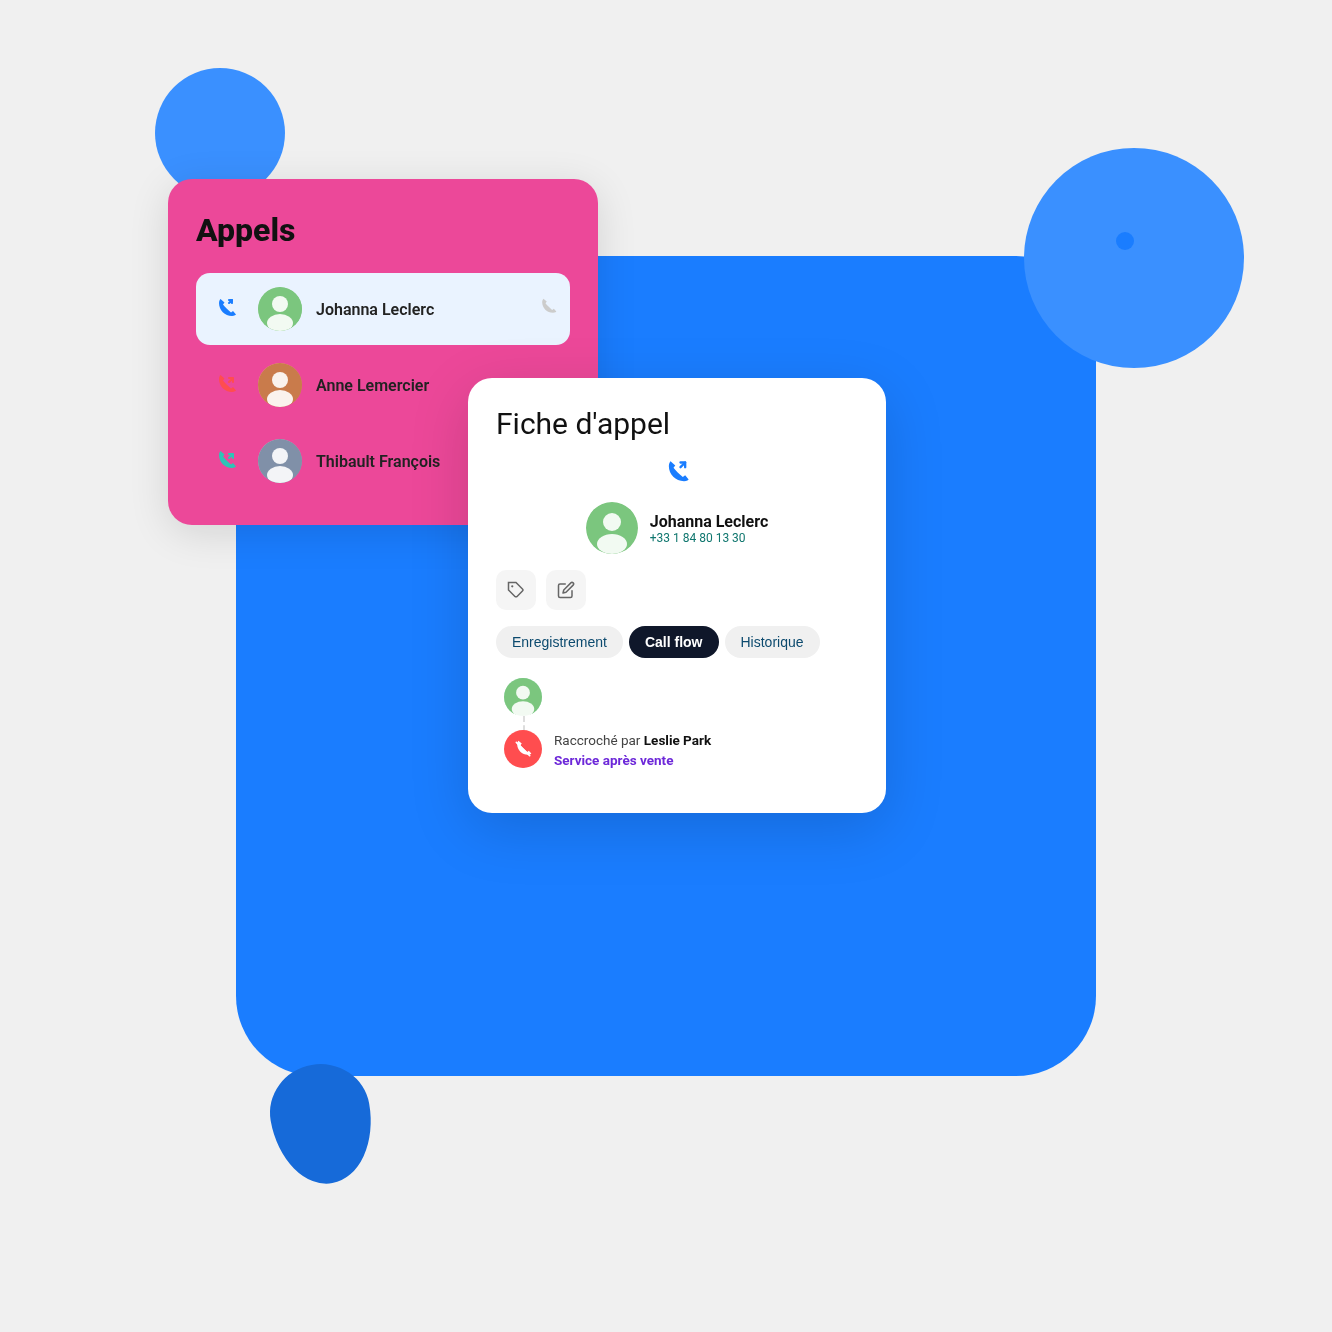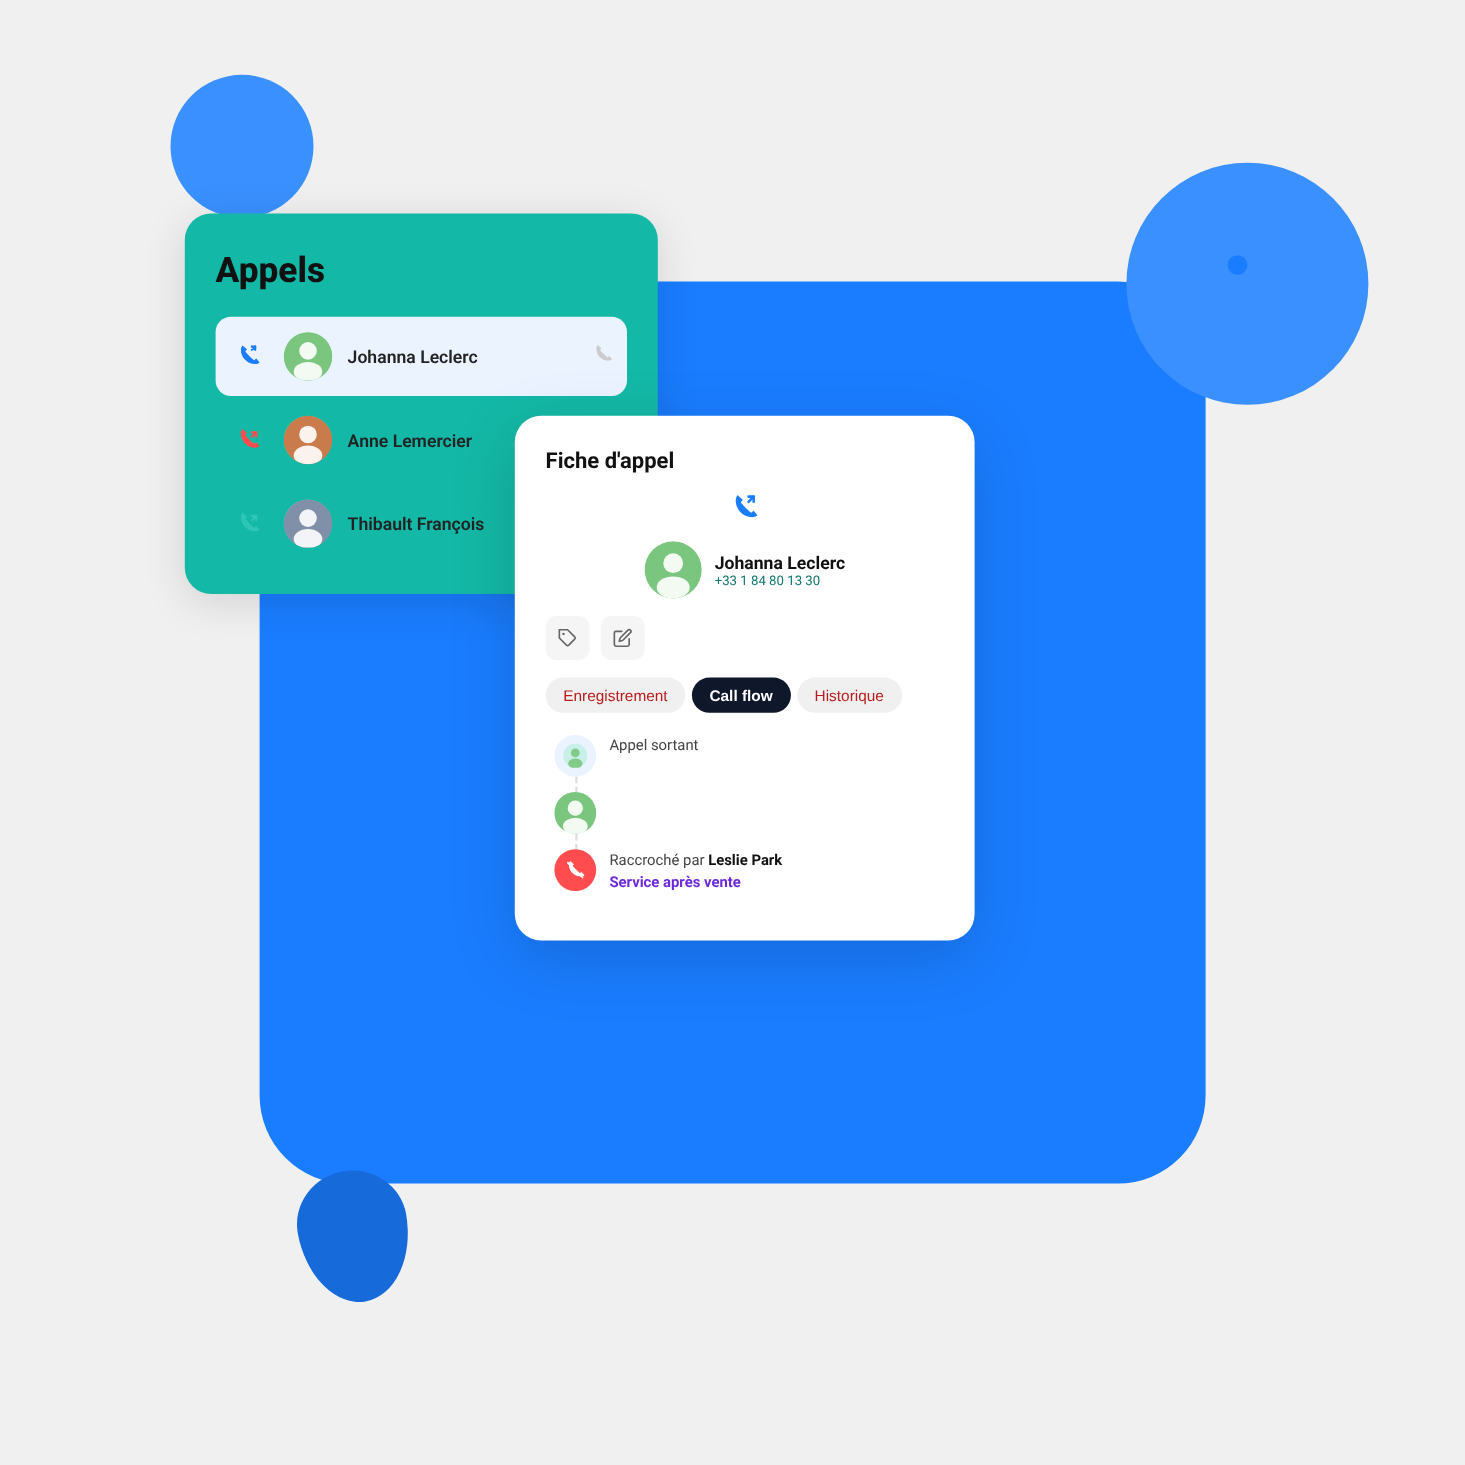--- a/index.html
+++ b/index.html
@@ -80,24 +80,24 @@
       width: 18px;
       height: 18px;
       background: #1a7dff;
       border-radius: 50%;
       z-index: 2;
     }
 
     
     .appels-card {
       position: absolute;
-      top: 194px;
+      top: 179px;
       left: 168px;
       width: 430px;
-      background: #14b8a6;
+      background: #ec4899;
       border-radius: 24px;
       padding: 32px 28px 24px 28px;
       box-shadow: 0 8px 40px rgba(0,0,0,0.12);
       z-index: 5;
     }
 
     .appels-title {
       font-size: 32px;
       font-weight: 800;
       color: #111;
@@ -162,22 +162,22 @@
       left: 468px;
       width: 418px;
       background: #fff;
       border-radius: 24px;
       padding: 28px 28px 28px 28px;
       box-shadow: 0 16px 60px rgba(0,0,0,0.15);
       z-index: 6;
     }
 
     .fiche-title {
-      font-size: 20px;
-      font-weight: 700;
+      font-size: 30px;
+      font-weight: 400;
       color: #111;
       margin-bottom: 18px;
     }
 
     .fiche-contact-section {
       display: flex;
       flex-direction: column;
       align-items: center;
       margin-bottom: 16px;
     }
@@ -255,21 +255,21 @@
     }
 
     .fiche-tab.active {
       background: #0f172a;
       color: #fff;
       font-weight: 700;
     }
 
     .fiche-tab:not(.active) {
       background: #f0f0f0;
-      color: #b91c1c;
+      color: #0c4a6e;
     }
 
     .call-flow-list {
       list-style: none;
       position: relative;
       padding-left: 8px;
     }
 
     .call-flow-item {
       display: flex;
@@ -462,33 +462,20 @@
     </div>
 
     <div class="fiche-tabs">
       <button class="fiche-tab">Enregistrement</button>
       <button class="fiche-tab active">Call flow</button>
       <button class="fiche-tab">Historique</button>
     </div>
 
     <ul class="call-flow-list">
 
-      <li class="call-flow-item" style="position:relative;">
-        <div class="flow-connector" style="left:19px; top:38px; height:52px;"></div>
-        <div class="flow-avatar" style="background:#eaf3ff; width:38px; height:38px; border-radius:50%; margin-right:12px; flex-shrink:0; display:flex; align-items:center; justify-content:center;">
-          <svg width="22" height="22" viewBox="0 0 44 44">
-            <circle cx="22" cy="22" r="22" fill="#c8f0e8"></circle>
-            <circle cx="22" cy="17" r="8" fill="#7bc67e" opacity="0.9"></circle>
-            <ellipse cx="22" cy="36" rx="13" ry="9" fill="#7bc67e" opacity="0.9"></ellipse>
-          </svg>
-        </div>
-        <div class="flow-text">
-          <span>Appel sortant</span>
-        </div>
-      </li>
 
       <li class="call-flow-item" style="position:relative;">
         <div class="flow-connector" style="position:absolute; left:19px; top:38px; width:2px; height:52px; border-left:2px dashed #ddd;"></div>
         <div class="flow-avatar green" style="background:#c8f0e8; width:38px; height:38px; border-radius:50%; margin-right:12px; flex-shrink:0; display:flex; align-items:center; justify-content:center;">
           <svg width="38" height="38" viewBox="0 0 44 44">
             <circle cx="22" cy="22" r="22" fill="#7bc67e"></circle>
             <circle cx="22" cy="17" r="8" fill="#fff" opacity="0.9"></circle>
             <ellipse cx="22" cy="36" rx="13" ry="9" fill="#fff" opacity="0.9"></ellipse>
           </svg>
         </div>

